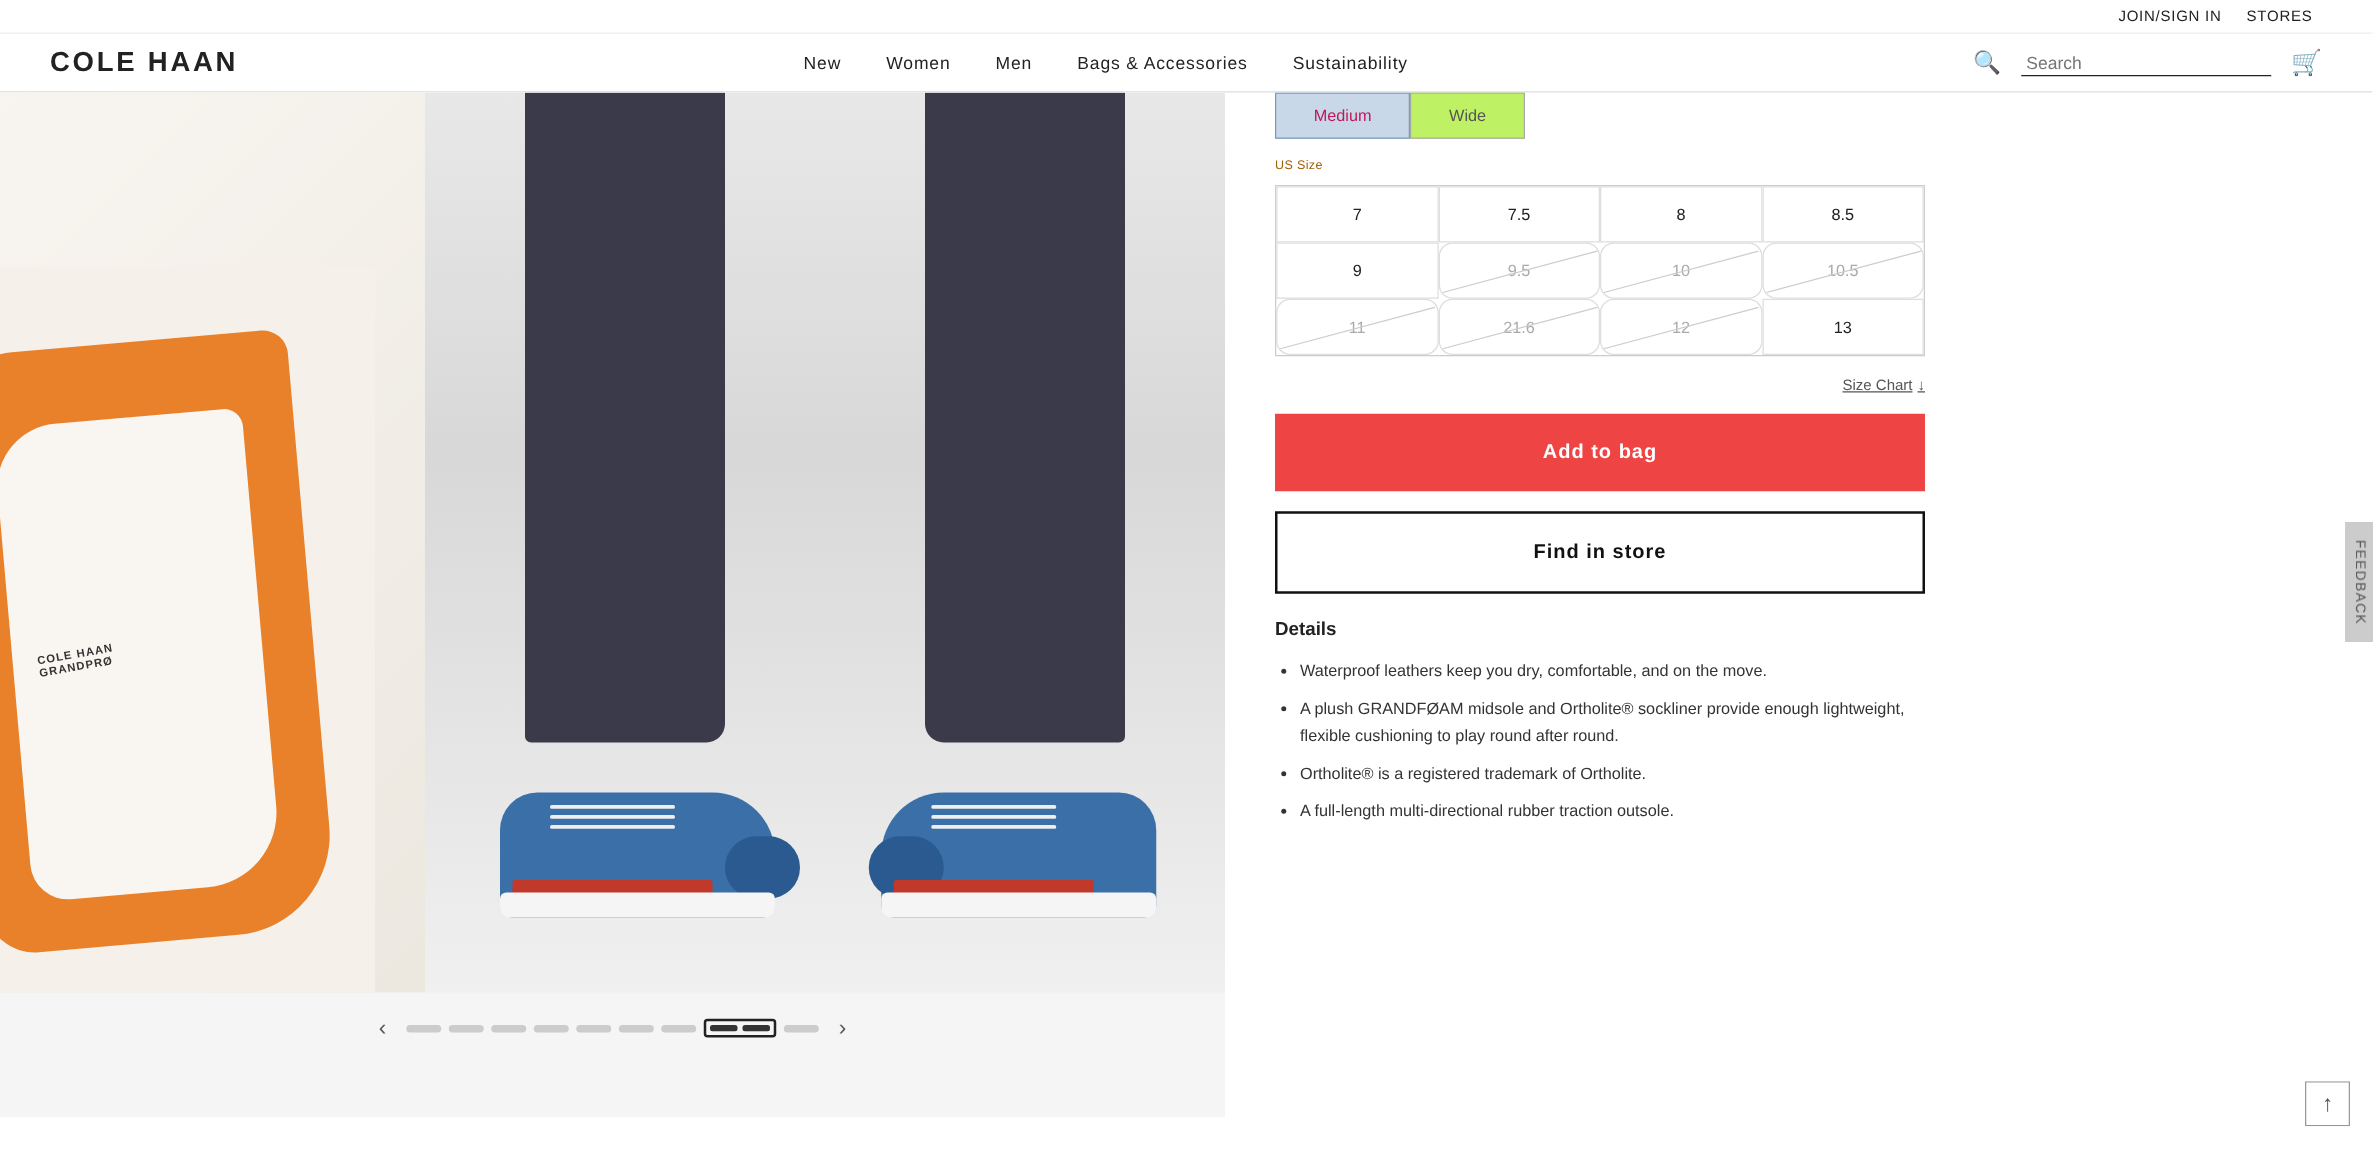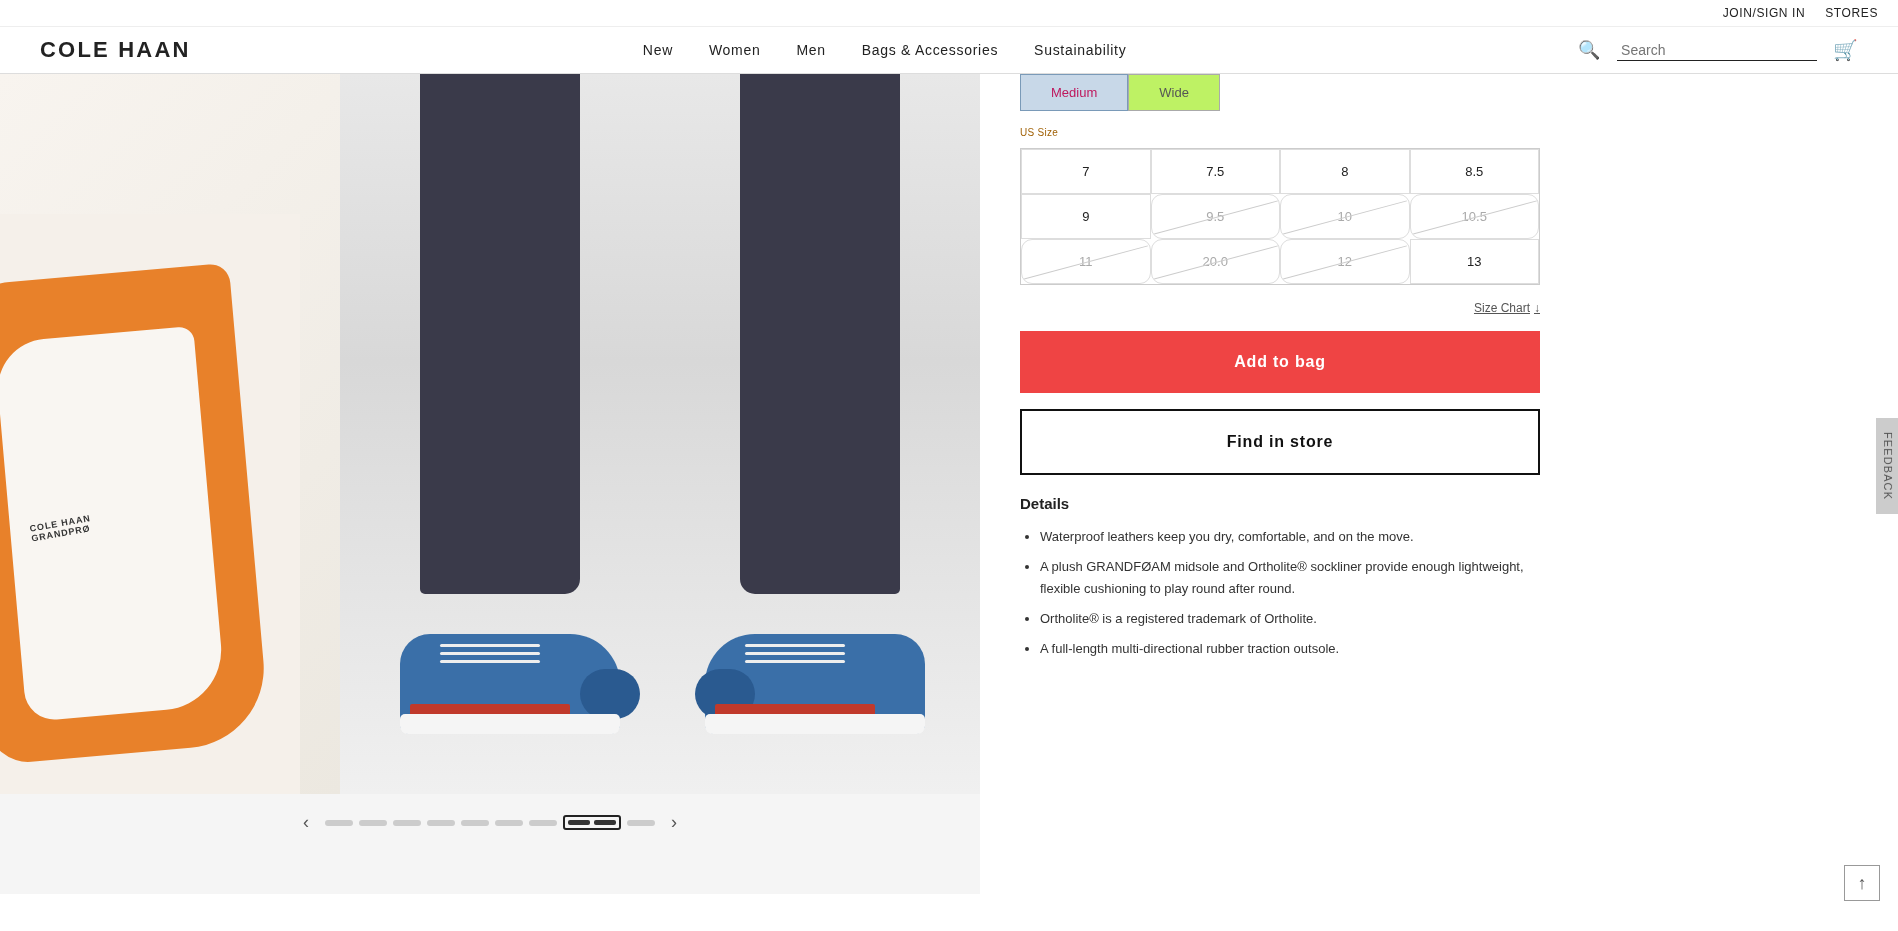--- a/index.html
+++ b/index.html
@@ -3,21 +3,21 @@
   <meta charset="utf-8">
   <style>
     * { margin: 0; padding: 0; box-sizing: border-box; }
     body { font-family: Arial, Helvetica, sans-serif; background: #fff; color: #222; font-size: 14px; overflow-x: hidden; }
 
     
     .top-bar {
       display: flex;
       justify-content: flex-end;
       align-items: center;
-      padding: 6px 20px;
+      padding: 6px 48px;
       border-bottom: 1px solid #eee;
       gap: 20px;
       font-size: 12px;
       letter-spacing: 0.05em;
     }
     .top-bar a { text-decoration: none; color: #222; cursor: pointer; }
 
     
     .header {
       display: flex;
@@ -598,21 +598,21 @@
     <div class="size-grid">
       <div class="size-cell available">7</div>
       <div class="size-cell available">7.5</div>
       <div class="size-cell available">8</div>
       <div class="size-cell available">8.5</div>
       <div class="size-cell available">9</div>
       <div class="size-cell unavailable">9.5</div>
       <div class="size-cell unavailable">10</div>
       <div class="size-cell unavailable">10.5</div>
       <div class="size-cell unavailable">11</div>
-      <div class="size-cell unavailable">20.0</div>
+      <div class="size-cell unavailable">21.6</div>
       <div class="size-cell unavailable">12</div>
       <div class="size-cell available">13</div>
     </div>
 
     
     <div class="size-chart-link">
       <span>Size Chart</span>
       <span>↓</span>
     </div>
 

